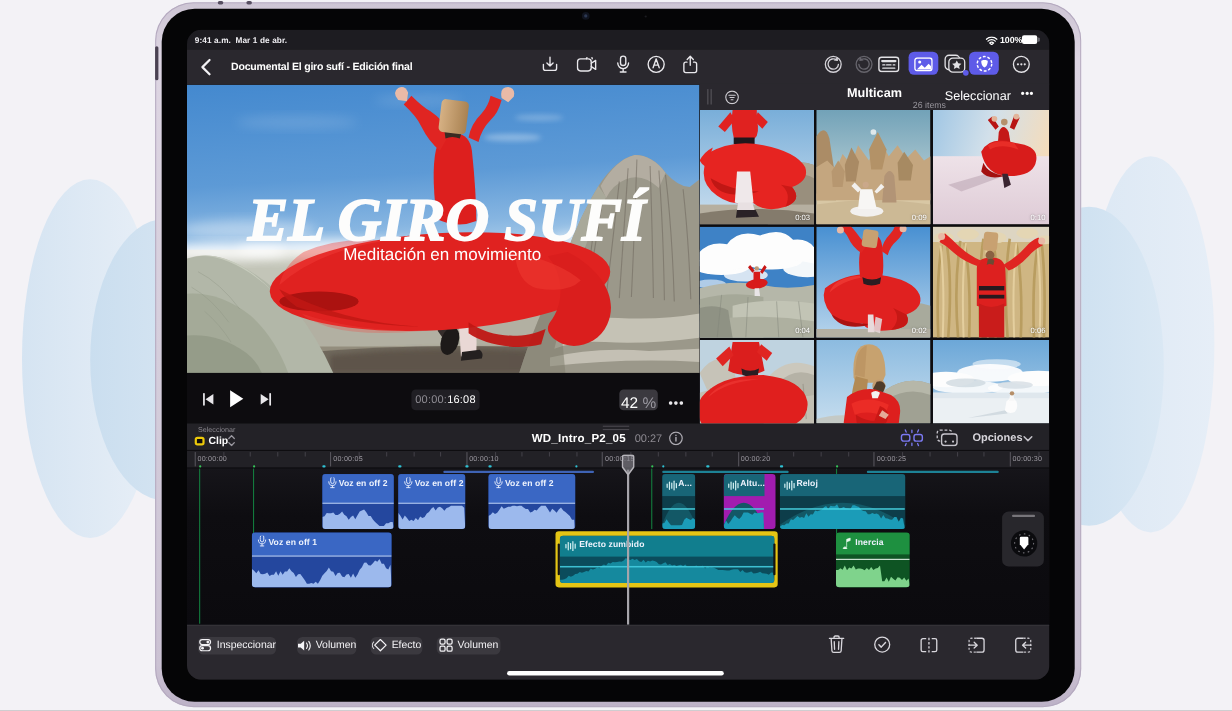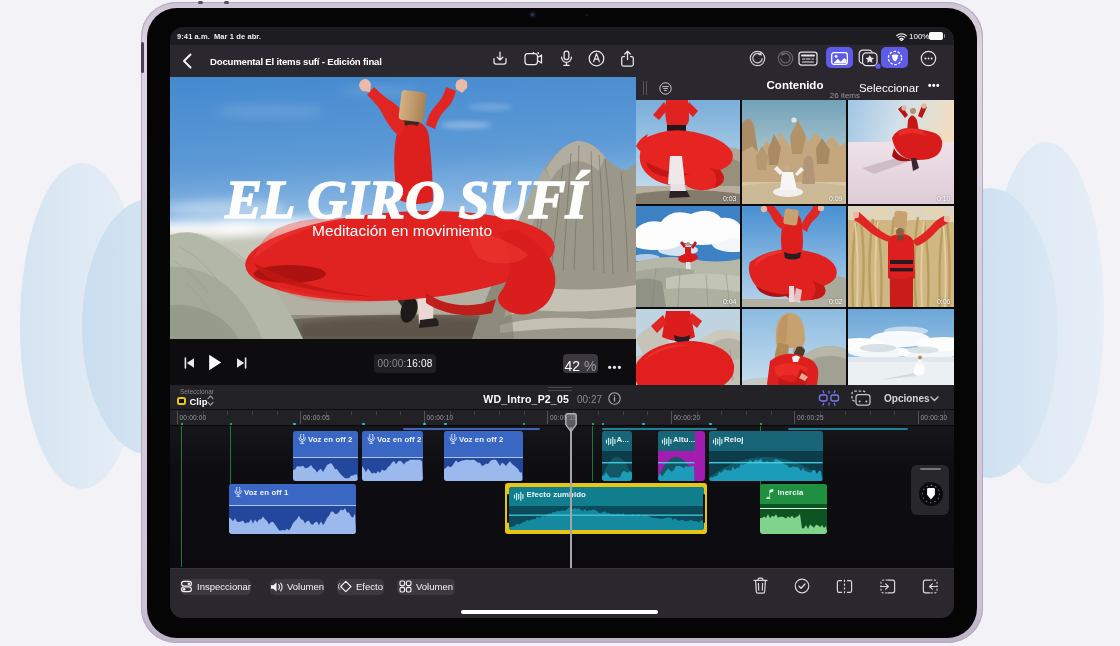--- a/index.html
+++ b/index.html
@@ -43,28 +43,28 @@
 <div class="abs" style="left:529px;top:11px;width:7px;height:7px;border-radius:50%;background:#10141f"></div>
 <div class="abs" style="left:531px;top:13px;width:3px;height:3px;border-radius:50%;background:#2c3852"></div>
 <div class="abs" style="left:586px;top:14px;width:2px;height:2px;border-radius:50%;background:#1c1c20"></div>
 <div id="screen">
 <div style="left:0;top:0;width:783.5px;height:18px;background:#1d1c21"></div>
 <div style="left:7px;top:5px;font-size:7.5px;font-weight:bold;color:#eeedf1;letter-spacing:.1px">9:41 a.m.</div>
 <div style="left:44px;top:5px;font-size:7.5px;font-weight:bold;color:#eeedf1;letter-spacing:.1px">Mar 1 de abr.</div>
 <svg style="left:726px;top:5.5px" width="11" height="8" viewBox="0 0 11 8">
       <path d="M0.7,2.7 a7,7 0 0 1 9.6,0 M2.2,4.4 a4.7,4.7 0 0 1 6.6,0 M3.8,6.1 a2.4,2.4 0 0 1 3.4,0 L5.5,7.6 Z" fill="none" stroke="#fff" stroke-width="1.15" stroke-linecap="round"></path>
     </svg>
-<div style="left:739px;top:4.5px;font-size:8px;font-weight:normal;color:#fff">100%</div>
+<div style="left:739px;top:4.5px;font-size:8px;font-weight:bold;color:#fff">100%</div>
 <div style="left:759px;top:5px;width:14px;height:7.5px;border-radius:2px;background:#fff"></div>
 <div style="left:773.6px;top:7px;width:1.4px;height:3.5px;border-radius:0 1px 1px 0;background:#9a98a0"></div>
 <div style="left:0;top:18px;width:783.5px;height:32px;background:#2a282e"></div>
 <svg style="left:12px;top:26px" width="10" height="16" viewBox="0 0 10 16">
       <path d="M8.5,1.5 L2,8 l6.5,6.5" fill="none" stroke="#f2f1f4" stroke-width="2" stroke-linecap="round" stroke-linejoin="round"></path>
     </svg>
-<div style="left:40px;top:28.5px;font-size:9.6px;font-weight:bold;color:#fff;letter-spacing:-0.2px">Documental El items sufí - Edición final</div>
+<div style="left:40px;top:28.5px;font-size:9.6px;font-weight:bold;color:#fff;letter-spacing:-0.2px">Documental El giro sufí - Edición final</div>
 
 <svg style="left:321px;top:23px" width="18" height="17" viewBox="0 0 18 17">
       <g fill="none" stroke="#e9e8ec" stroke-width="1.25" stroke-linecap="round" stroke-linejoin="round">
         <path d="M3,8.5 v3.5 a2,2 0 0 0 2,2 h8 a2,2 0 0 0 2,-2 v-3.5"></path>
         <path d="M9,2 v8 M6.2,7.2 L9,10 l2.8,-2.8"></path>
       </g>
     </svg>
 <svg style="left:354px;top:24.5px" width="20" height="14" viewBox="0 0 20 14">
       <g fill="none" stroke="#e9e8ec" stroke-width="1.25" stroke-linecap="round" stroke-linejoin="round">
         <rect x="1" y="1.5" width="12.5" height="11" rx="2.8"></rect>
@@ -251,21 +251,21 @@
 <div style="left:393px;top:326.5px;width:35px;height:19px;border-radius:4px;background:#3b393f"></div>
 <div style="left:393px;top:331px;width:35px;text-align:center;font-size:14px;color:#fff">42 <span style="color:#9a98a0">%</span></div>
 <div style="left:436px;top:334px;width:18px;text-align:center;font-size:11px;font-weight:bold;color:#e8e7ea;letter-spacing:1px">•••</div>
 <div style="left:465.5px;top:49px;width:318px;height:24px;background:#2a282e"></div>
 <div style="left:472.5px;top:54px;width:1.6px;height:14px;background:#57555c"></div>
 <div style="left:475.6px;top:54px;width:1.6px;height:14px;background:#57555c"></div>
 <svg style="left:489px;top:54.5px" width="13" height="13" viewBox="0 0 13 13">
       <circle cx="6.5" cy="6.5" r="5.7" fill="none" stroke="#cfcdd3" stroke-width="1"></circle>
       <path d="M3.6,4.6 h5.8 M4.6,6.6 h3.8 M5.6,8.6 h1.8" stroke="#cfcdd3" stroke-width="0.95" stroke-linecap="round"></path>
     </svg>
-<div style="left:560px;top:51.5px;width:130px;text-align:center;font-size:11.5px;font-weight:bold;color:#fff">Contenido</div>
+<div style="left:560px;top:51.5px;width:130px;text-align:center;font-size:11.5px;font-weight:bold;color:#fff">Multicam</div>
 <div style="left:560px;top:63.5px;width:130px;text-align:right;font-size:8px;color:#97949b">26 items</div>
 <div style="left:649px;top:54.5px;width:100px;text-align:right;font-size:11.5px;color:#fdfdfe">Seleccionar</div>
 <div style="left:756px;top:53px;width:16px;text-align:center;font-size:10px;font-weight:bold;color:#fff;letter-spacing:0.5px">•••</div>
 <div id="grid" style="left:465.5px;top:73px;width:318px;height:285px;background:#0d0c0f;overflow:hidden">
 
 <div style="left:0;top:0;width:104px;height:104px;overflow:hidden">
 <svg width="104" height="104" viewBox="0 0 104 104" style="position:absolute">
 <defs>
             <linearGradient id="t1s" x1="0" y1="0" x2="0" y2="1">
               <stop offset="0" stop-color="#79aed9"></stop>

